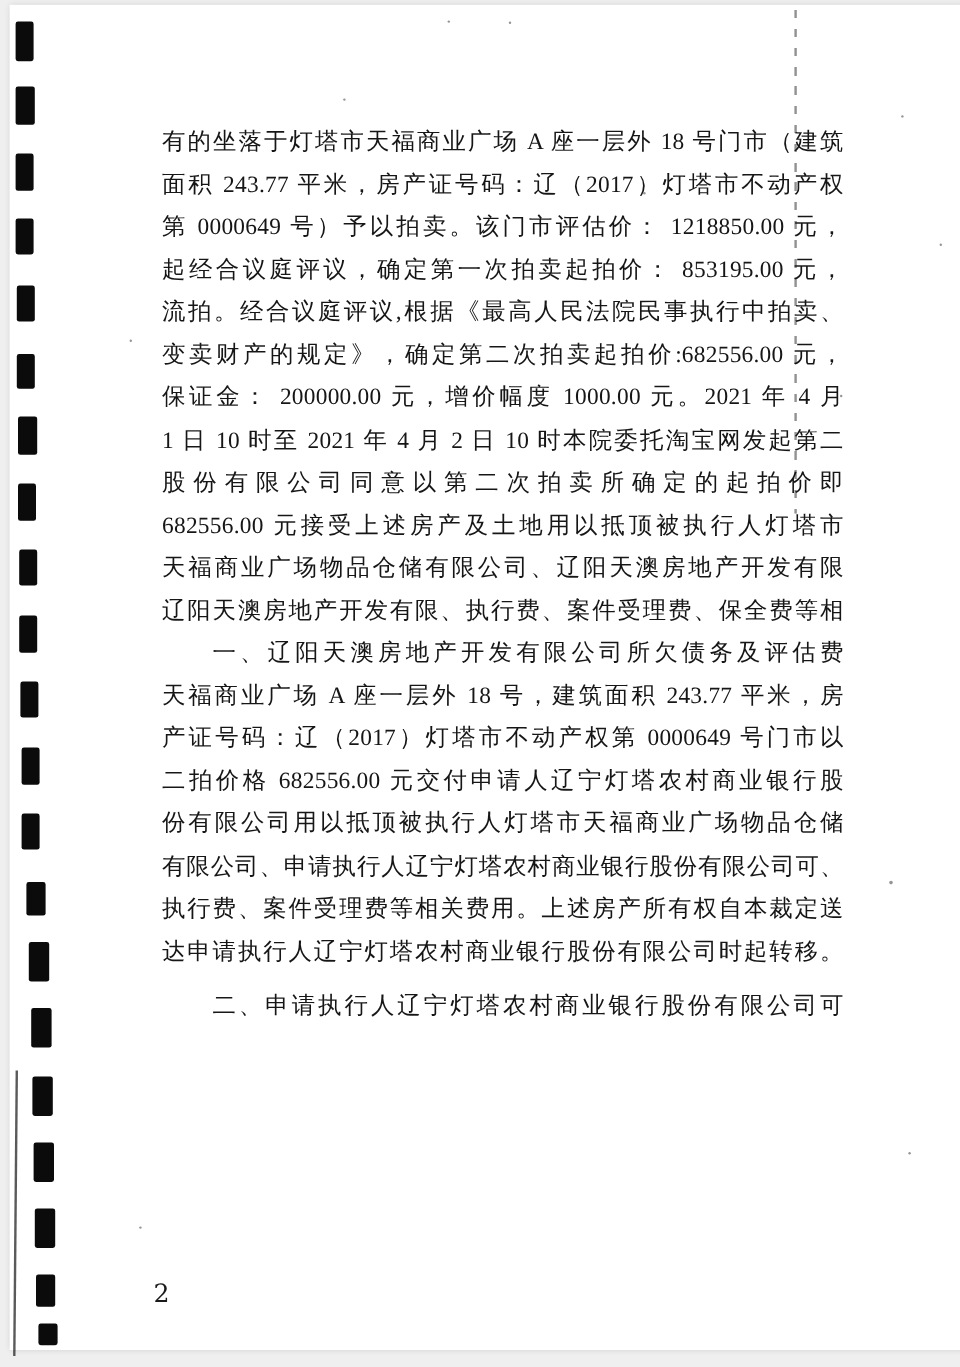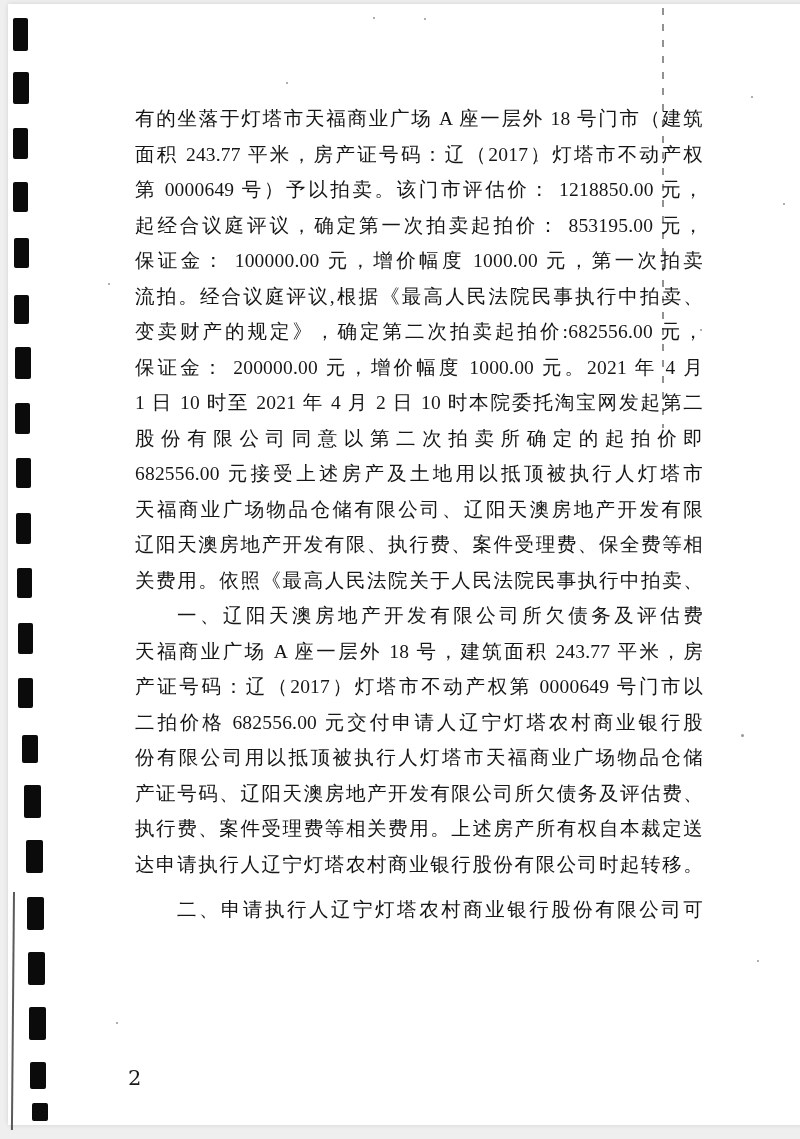--- a/index.html
+++ b/index.html
@@ -93,36 +93,34 @@
 
 <div class="page">
   <div class="dashed-line" style="left:654px;"></div>
   <div class="crease-line" style="left:5px;"></div>
 
   <div class="text-block" id="text-block" style="left:127px; top:97px;">
       <div class="line">有的坐落于灯塔市天福商业广场 A 座一层外 18 号门市（建筑</div>
       <div class="line">面积 243.77 平米，房产证号码：辽（2017）灯塔市不动产权</div>
       <div class="line">第 0000649 号）予以拍卖。该门市评估价： 1218850.00 元，</div>
       <div class="line">起经合议庭评议，确定第一次拍卖起拍价： 853195.00 元，</div>
-      <div class="line">保证金： 100000.00 元，增价幅度 1000.00 元，第一次拍卖</div>
       <div class="line">流拍。经合议庭评议,根据《最高人民法院民事执行中拍卖、</div>
       <div class="line">变卖财产的规定》，确定第二次拍卖起拍价:682556.00 元，</div>
       <div class="line">保证金： 200000.00 元，增价幅度 1000.00 元。2021 年 4 月</div>
       <div class="line">1 日 10 时至 2021 年 4 月 2 日 10 时本院委托淘宝网发起第二</div>
       <div class="line">股份有限公司同意以第二次拍卖所确定的起拍价即</div>
       <div class="line">682556.00 元接受上述房产及土地用以抵顶被执行人灯塔市</div>
       <div class="line">天福商业广场物品仓储有限公司、辽阳天澳房地产开发有限</div>
       <div class="line">辽阳天澳房地产开发有限、执行费、案件受理费、保全费等相</div>
-      <div class="line">关费用。依照《最高人民法院关于人民法院民事执行中拍卖、</div>
       <div class="line indent">一、辽阳天澳房地产开发有限公司所欠债务及评估费</div>
       <div class="line">天福商业广场 A 座一层外 18 号，建筑面积 243.77 平米，房</div>
       <div class="line">产证号码：辽（2017）灯塔市不动产权第 0000649 号门市以</div>
       <div class="line">二拍价格 682556.00 元交付申请人辽宁灯塔农村商业银行股</div>
       <div class="line">份有限公司用以抵顶被执行人灯塔市天福商业广场物品仓储</div>
-      <div class="line">产证号码、辽阳天澳房地产开发有限公司所欠债务及评估费、</div>
+      <div class="line">有限公司、申请执行人辽宁灯塔农村商业银行股份有限公司可、</div>
       <div class="line">执行费、案件受理费等相关费用。上述房产所有权自本裁定送</div>
       <div class="line">达申请执行人辽宁灯塔农村商业银行股份有限公司时起转移。</div>
       <div class="line indent gap-before">二、申请执行人辽宁灯塔农村商业银行股份有限公司可</div>
     </div>
 
   <div class="page-number" style="left:120px; top:1062px;">2</div>
 </div>
 
 <div id="binding-marks">
     <div class="binding-mark" style="top: 18px; left: 13px; height: 33px; width: 15px;"></div>

